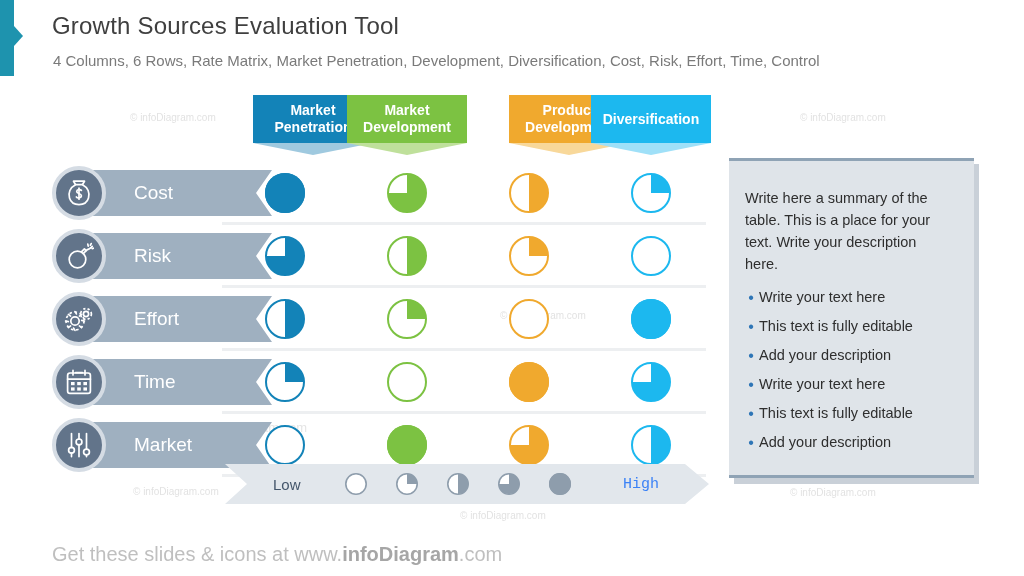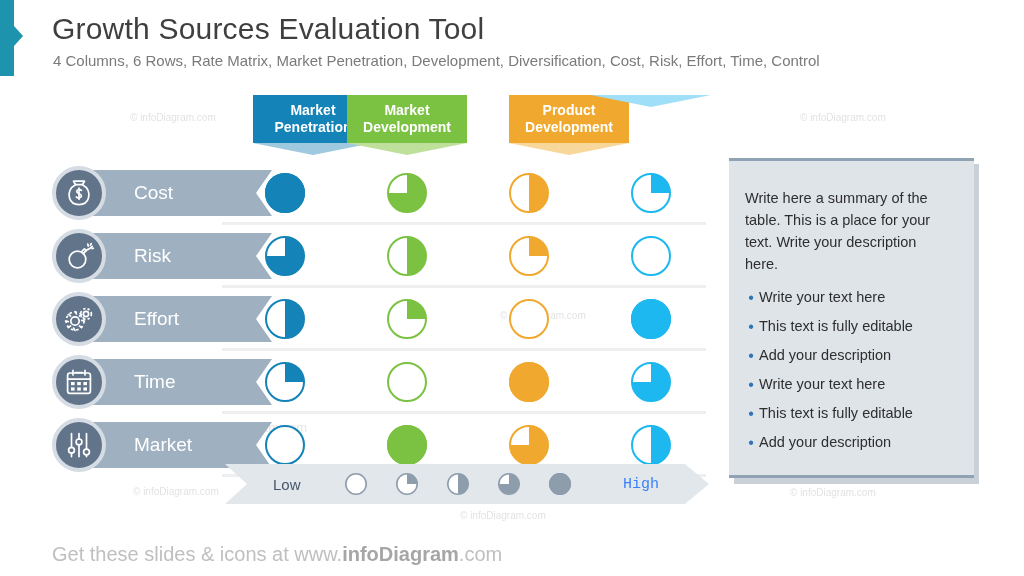--- a/index.html
+++ b/index.html
@@ -9,21 +9,21 @@
   }
   #slide{position:absolute;inset:0;}
 
   
   .teal-bar{position:absolute;left:0;top:0;width:14px;height:76px;background:#1E93AE;}
   .teal-notch{position:absolute;left:14px;top:26px;width:0;height:0;
     border-top:10px solid transparent;border-bottom:10px solid transparent;
     border-left:9px solid #1E93AE;}
 
   
-  .title{position:absolute;left:52px;top:12px;font-size:30px;color:#3F3F3F;font-weight:400;
+  .title{position:absolute;left:52px;top:12px;font-size:24px;color:#3F3F3F;font-weight:400;
     letter-spacing:.2px;white-space:nowrap;}
   .subtitle{position:absolute;left:53px;top:52px;font-size:15px;color:#7A7A7A;font-weight:400;
     white-space:nowrap;}
 
   
   .colhead{position:absolute;top:95px;width:120px;}
   .colhead .box{height:48px;display:flex;align-items:center;justify-content:center;
     text-align:center;color:#ffffff;font-size:14px;line-height:17px;font-weight:600;}
   .colhead .tail{width:100%;height:12px;}
   .tail svg{display:block;}
@@ -110,20 +110,21 @@
       </div>
       <div class="colhead" style="left: 469px; padding-left: 40px;">
         <div class="box" style="background: rgb(240, 169, 46);">Product Development</div>
         <div class="tail">
           <svg width="120" height="12" viewBox="0 0 120 12">
             <path d="M0,0 L120,0 L60,12 Z" fill="#F8D89A"></path>
           </svg>
         </div>
       </div>
       <div class="colhead" style="left: 591px;">
+        <div class="box" style="background: rgb(28, 184, 239);">Diversification</div>
         <div class="tail">
           <svg width="120" height="12" viewBox="0 0 120 12">
             <path d="M0,0 L120,0 L60,12 Z" fill="#9FE0F8"></path>
           </svg>
         </div>
       </div>
     </div>
   <div id="rows-layer">
       <div class="rowlab" style="top: 170px;">
         <div class="ribbon">

